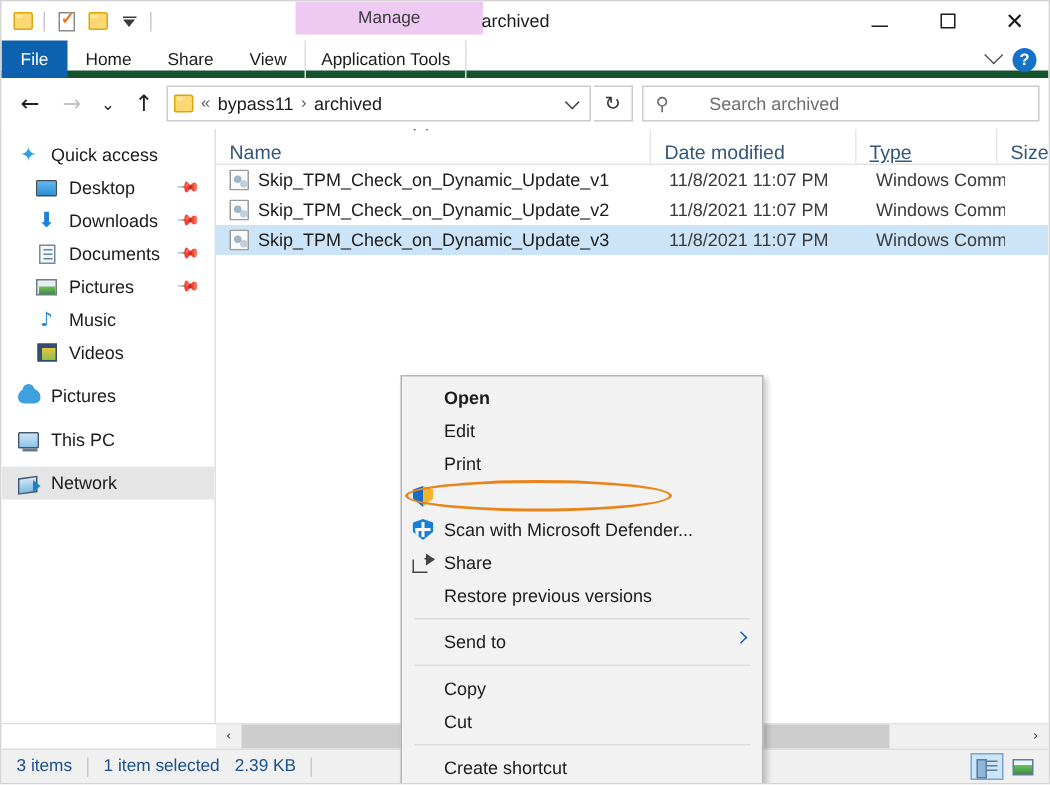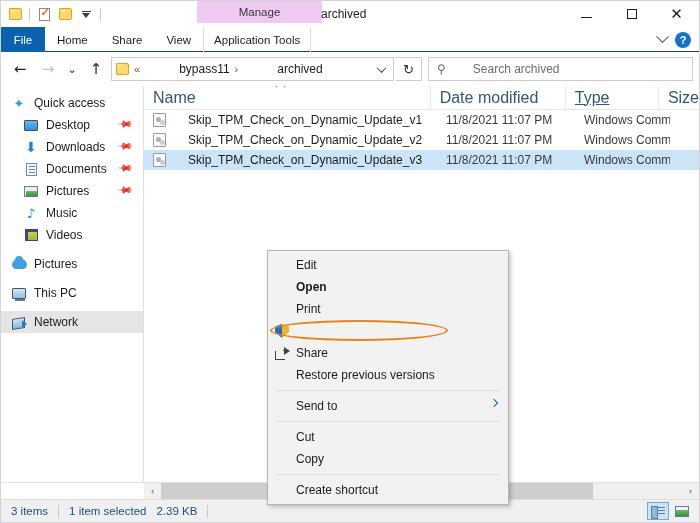--- a/index.html
+++ b/index.html
@@ -93,21 +93,21 @@
   .minimize-glyph { width: 11px; height: 1px; background: #1b1b1b; margin-top: 6px;}
   .maximize-glyph { width: 10px; height: 10px; border: 1px solid #1b1b1b;}
   .close-glyph { font-size: 15px; line-height: 1; color:#1b1b1b; font-family:"DejaVu Sans", sans-serif;}
 
   
   .ribbon {
     position: relative;
     height: 25px;
     background: #ffffff;
     display: flex; align-items: stretch;
-    border-bottom: 1px solid #14532d;
+    border-bottom: 5px solid #14532d;
   }
   .tab {
     display: flex; align-items: center; justify-content: center;
     font-size: 11.5px; color: #1b1b1b;
     padding: 0 12px; height: 25px;
     cursor: default;
   }
   .tab.file {
     background: #0d62b0; color: #ffffff;
     min-width: 44px; font-weight: normal;
@@ -148,21 +148,21 @@
   }
   .navbtn.disabled { color: #c4c4c4; }
   .navbtn.small { width: 18px; font-size: 11px; }
   .crumbbox {
     flex: 1; height: 24px;
     border: 1px solid #cccccc; background: #ffffff;
     display: flex; align-items: center;
     padding: 0 4px; gap: 5px;
     min-width: 0;
   }
-  .crumb-text { font-size: 12px; color: #1b1b1b; white-space: nowrap; margin-left: 34px; }
+  .crumb-text { font-size: 12px; color: #1b1b1b; white-space: nowrap; }
   .crumb-sep { font-size: 11px; color: #555; }
   .crumb-spacer { flex: 1; }
   .crumb-chev {
     width: 7px; height: 7px; margin-right: 4px;
     border-right: 1.3px solid #444; border-bottom: 1.3px solid #444;
     transform: rotate(45deg) translate(-1px,-1px);
   }
   .refreshbtn {
     width: 26px; height: 24px; border: 1px solid #cccccc; border-left: none;
     background: #fff; display: flex; align-items: center; justify-content: center;
@@ -243,43 +243,43 @@
   .filepane {
     flex: 1; position: relative; overflow: hidden; background:#ffffff;
   }
   .colheader {
     height: 24px; display: flex; align-items: stretch;
     border-bottom: 1px solid #e4e4e4;
     background: #ffffff;
     position: relative;
   }
   .col {
-    display: flex; align-items: center;
-    font-size: 16px; color: #33567d;
+    display: flex; align-items: flex-end;
+    font-size: 13px; color: #33567d;
     padding-left: 9px;
     border-right: 1px solid #e7e7e7;
     position: relative;
   }
   .col.name { width: 293px; }
   .col.date { width: 138px; }
   .col.type { width: 95px; text-decoration: underline; }
   .col.size { flex: 1; border-right: none; }
   .sortcaret {
     position: absolute; left: 133px; top: -3px;
     width: 7px; height: 7px;
     border-left: 1.3px solid #6f6f6f; border-top: 1.3px solid #6f6f6f;
     transform: rotate(45deg);
   }
   .rows { position: relative; }
   .row {
     height: 20px; display: flex; align-items: center;
     font-size: 12px; color: #1b1b1b;
   }
   .row.selected { background: #cce4f7; }
-  .cell { padding-left: 9px; display:flex; align-items:center; gap:22px; white-space:nowrap; overflow:hidden;}
+  .cell { padding-left: 9px; display:flex; align-items:center; gap:6px; white-space:nowrap; overflow:hidden;}
   .cell.name { width: 293px; }
   .cell.date { width: 138px; color: #3a3a3a;}
   .cell.type { width: 95px; color: #3a3a3a;}
   .cell.size { flex: 1; }
   .cmd-ico {
     width: 13px; height: 14px; flex-shrink: 0;
     background: #fbfbfb; border: 1px solid #9a9a9a;
     position: relative; border-radius: 1px;
   }
   .cmd-ico::before {
@@ -642,37 +642,45 @@
             <span>Skip_TPM_Check_on_Dynamic_Update_v3</span>
           </div>
           <div class="cell date">11/8/2021 11:07 PM</div>
           <div class="cell type">Windows Comma...</div>
           <div class="cell size"></div>
         </div>
       </div>
     </div>
 
     <div class="ctxmenu">
-      <div class="mi">
-        <span class="mi-ico"></span>
-        <span class="mi-label">Edit</span>
-      </div>
       <div class="mi bold">
         <span class="mi-ico"></span>
         <span class="mi-label">Open</span>
       </div>
       <div class="mi">
         <span class="mi-ico"></span>
+        <span class="mi-label">Edit</span>
+      </div>
+      <div class="mi">
+        <span class="mi-ico"></span>
         <span class="mi-label">Print</span>
       </div>
       <div class="mi">
         <span class="annot"></span>
         <span class="mi-ico">
             <span class="shield"></span>
           </span>
+      </div>
+      <div class="mi">
+        <span class="mi-ico">
+            <span class="defender">
+              <span class="defender-cross"></span>
+            </span>
+          </span>
+        <span class="mi-label">Scan with Microsoft Defender...</span>
       </div>
       <div class="mi">
         <span class="mi-ico">
             <span class="share-ico">
               <span class="share-arrow"></span>
             </span>
           </span>
         <span class="mi-label">Share</span>
       </div>
       <div class="mi">
@@ -681,25 +689,25 @@
       </div>
       <div class="mi-sep"></div>
       <div class="mi">
         <span class="mi-ico"></span>
         <span class="mi-label">Send to</span>
         <span class="mi-arrow"></span>
       </div>
       <div class="mi-sep"></div>
       <div class="mi">
         <span class="mi-ico"></span>
+        <span class="mi-label">Copy</span>
+      </div>
+      <div class="mi">
+        <span class="mi-ico"></span>
         <span class="mi-label">Cut</span>
-      </div>
-      <div class="mi">
-        <span class="mi-ico"></span>
-        <span class="mi-label">Copy</span>
       </div>
       <div class="mi-sep"></div>
       <div class="mi">
         <span class="mi-ico"></span>
         <span class="mi-label">Create shortcut</span>
       </div>
 
     </div>
   </div>
 

